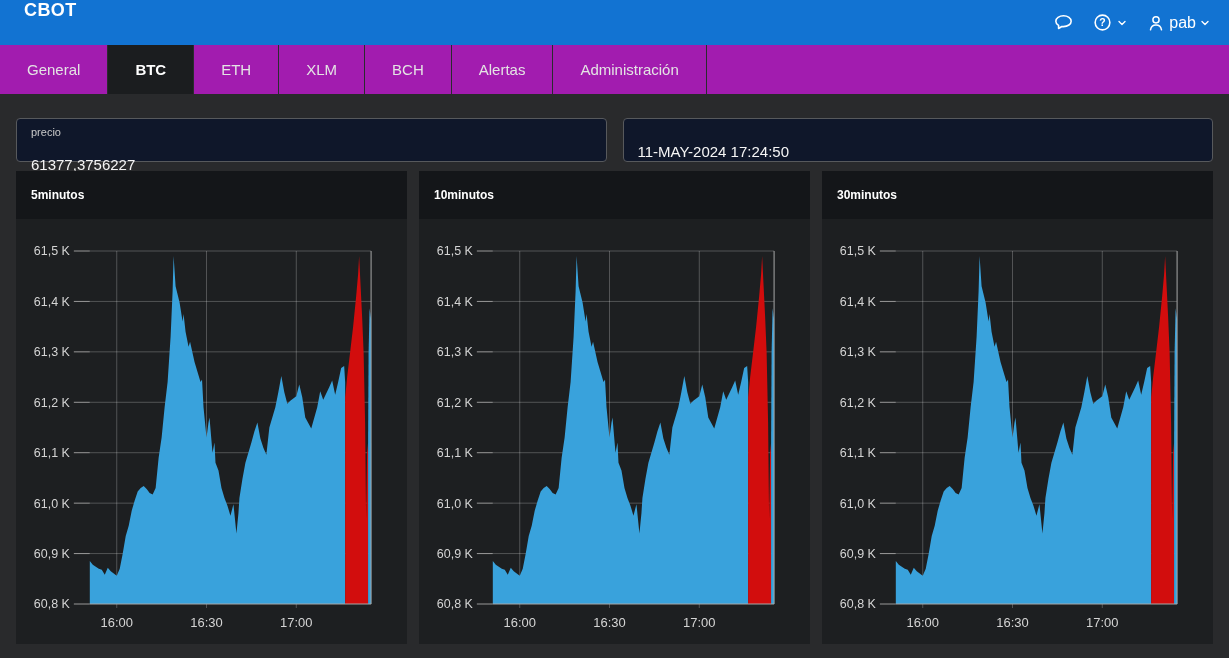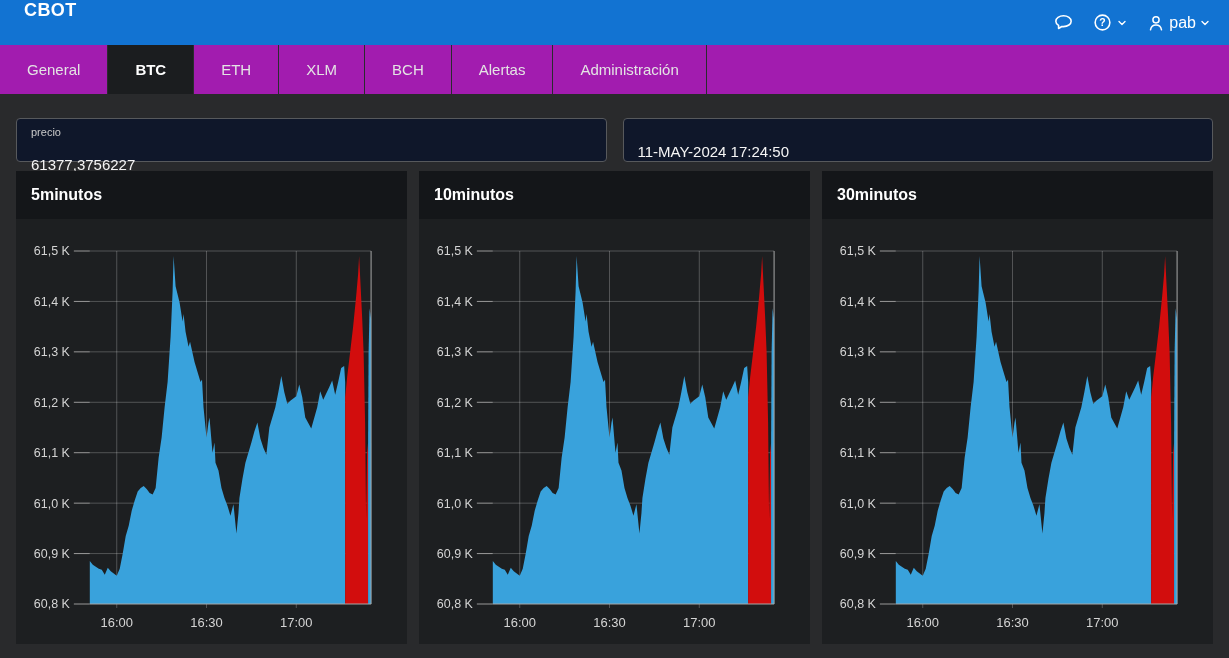--- a/index.html
+++ b/index.html
@@ -45,21 +45,21 @@
   .field-label{font-size:11px;color:#c9c9c9;line-height:13px;}
   .field-value{font-size:15px;color:#f5f5f5;margin-top:17px;}
 
   
   .panels{display:flex;gap:12px;margin:0 16px;}
   .panel{flex:1;height:473px;background:#1d1f21;display:flex;flex-direction:column;}
   .panel-header{
     height:48px;flex:0 0 48px;background:#141619;
     display:flex;align-items:center;padding:0 15px;
   }
-  .panel-title{color:#ffffff;font-weight:bold;font-size:16px;}
+  .panel-title{color:#ffffff;font-weight:bold;font-size:12px;}
   .chart-host{flex:1;position:relative;}
   .chart-host svg{width:100%;height:100%;display:block;}
 
   .grid{stroke:rgba(255,255,255,0.24);stroke-width:1;}
   .axis{stroke:#a9a9a9;stroke-width:1;}
   .tick{stroke:#9a9a9a;stroke-width:1;}
   .ylab,.xlab{fill:#d4d4d4;font-family:"Liberation Sans",sans-serif;}
   .ylab{font-size:12.5px;}
   .xlab{font-size:13px;}
 </style>

